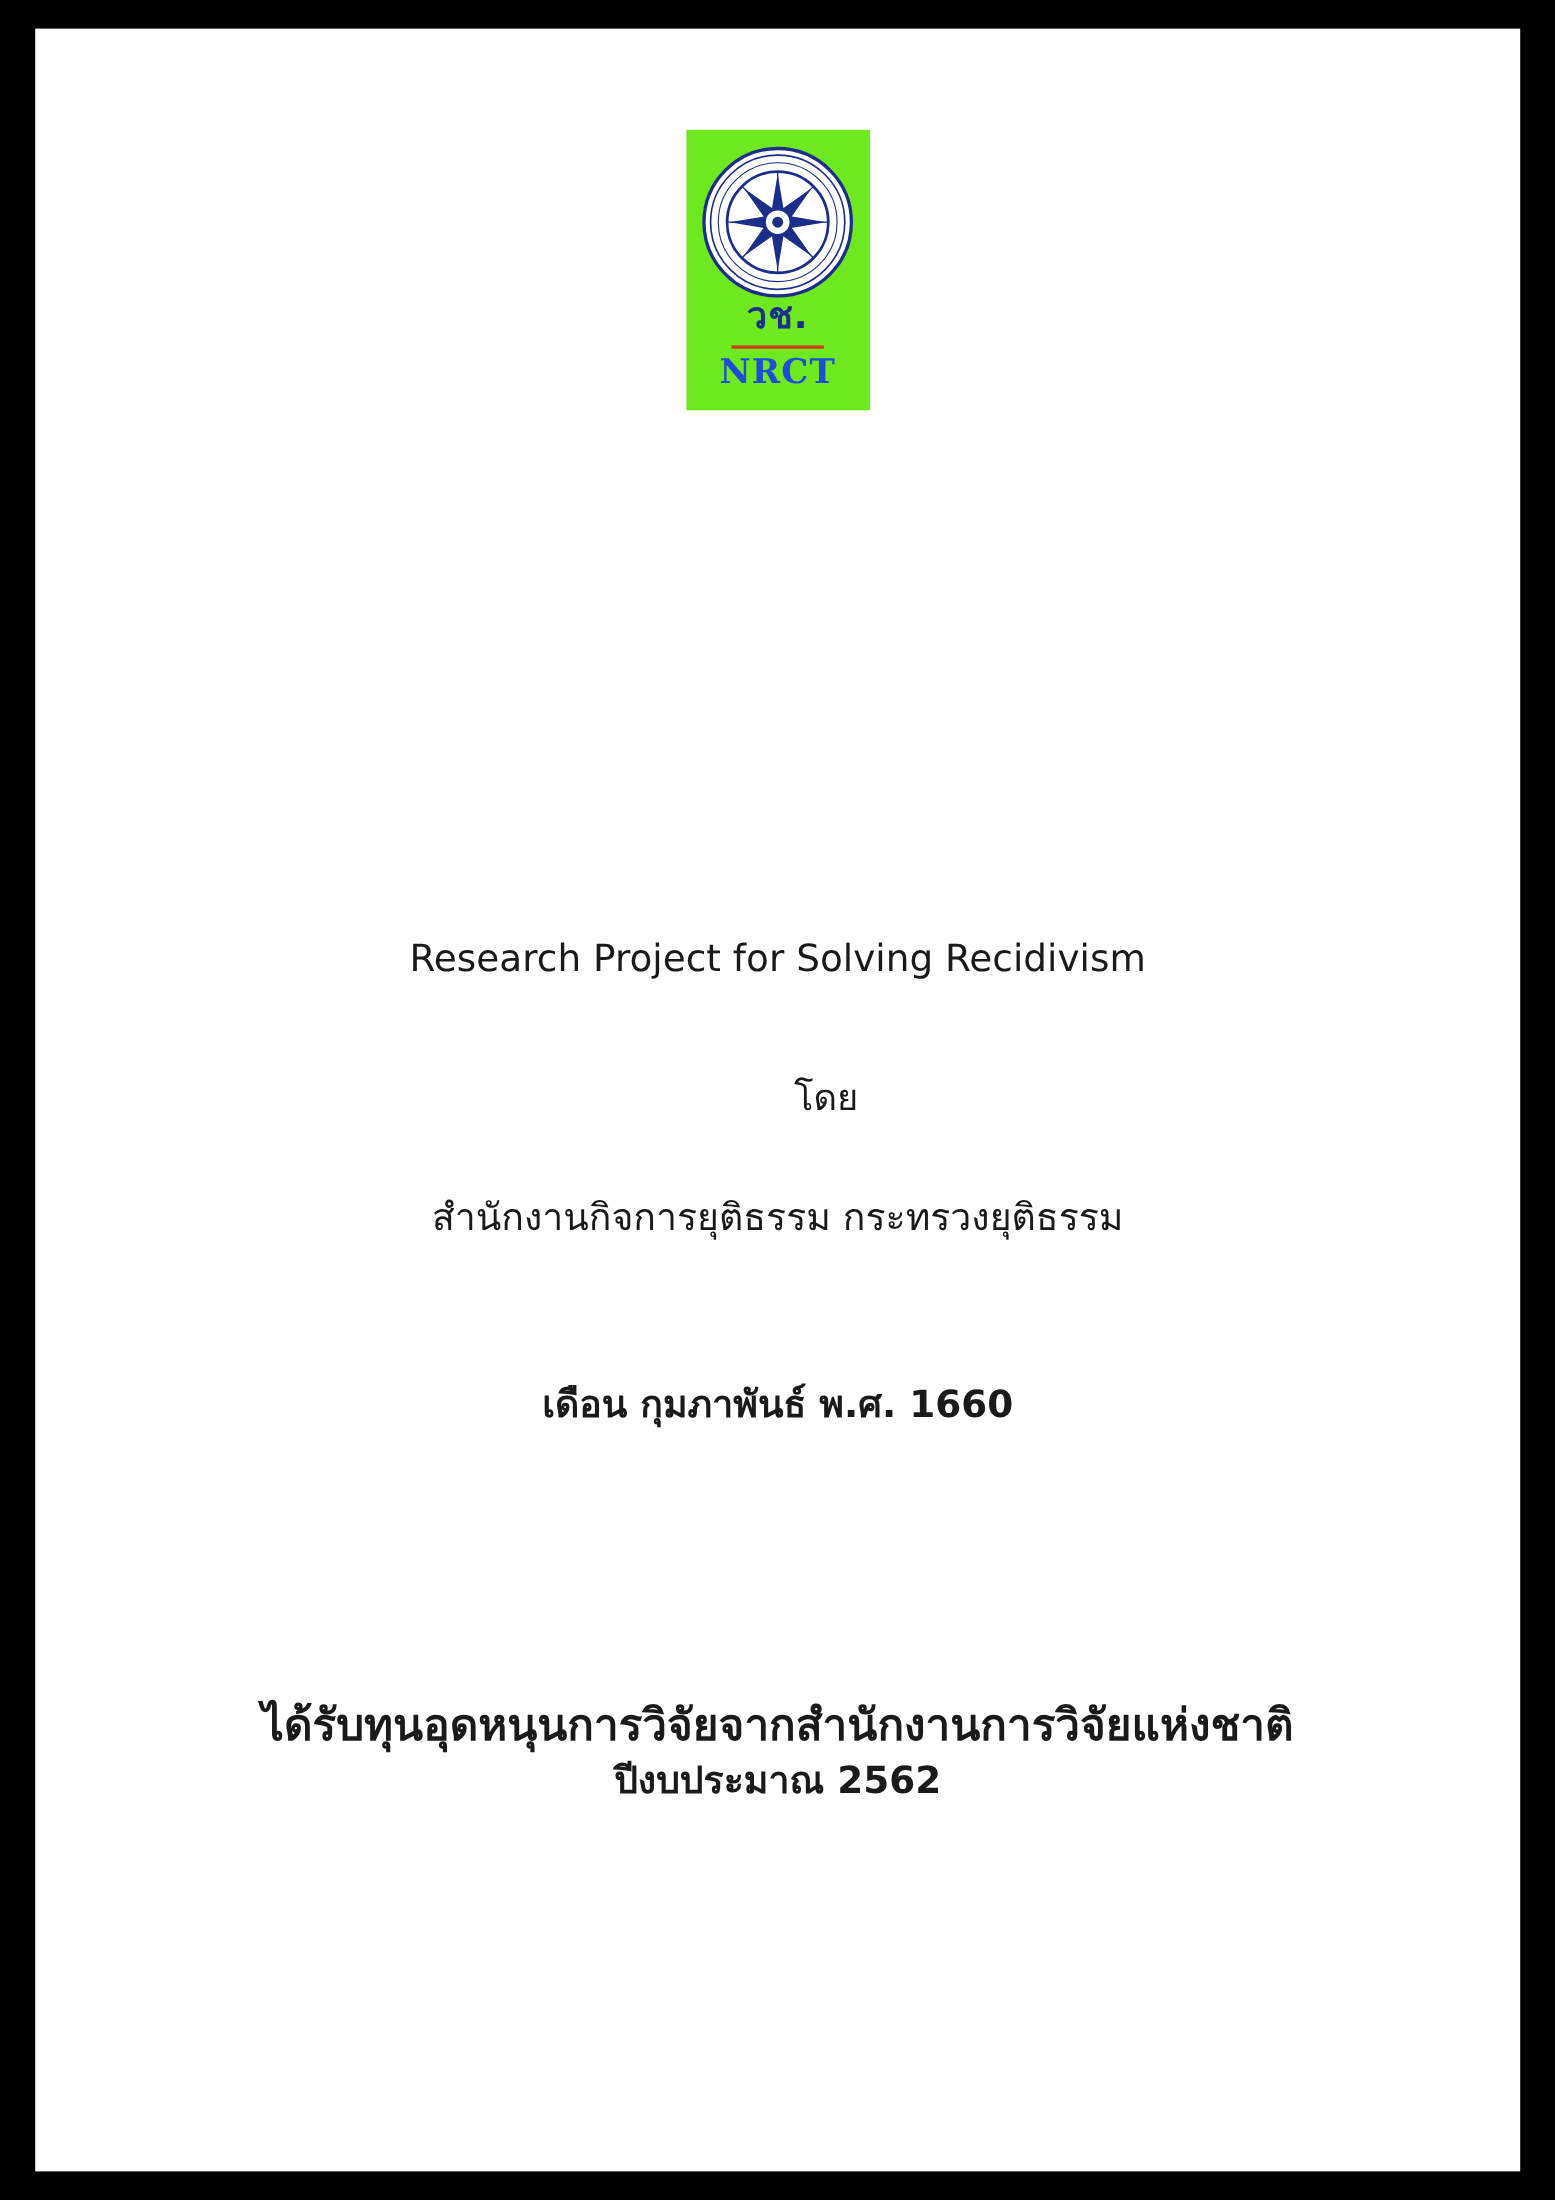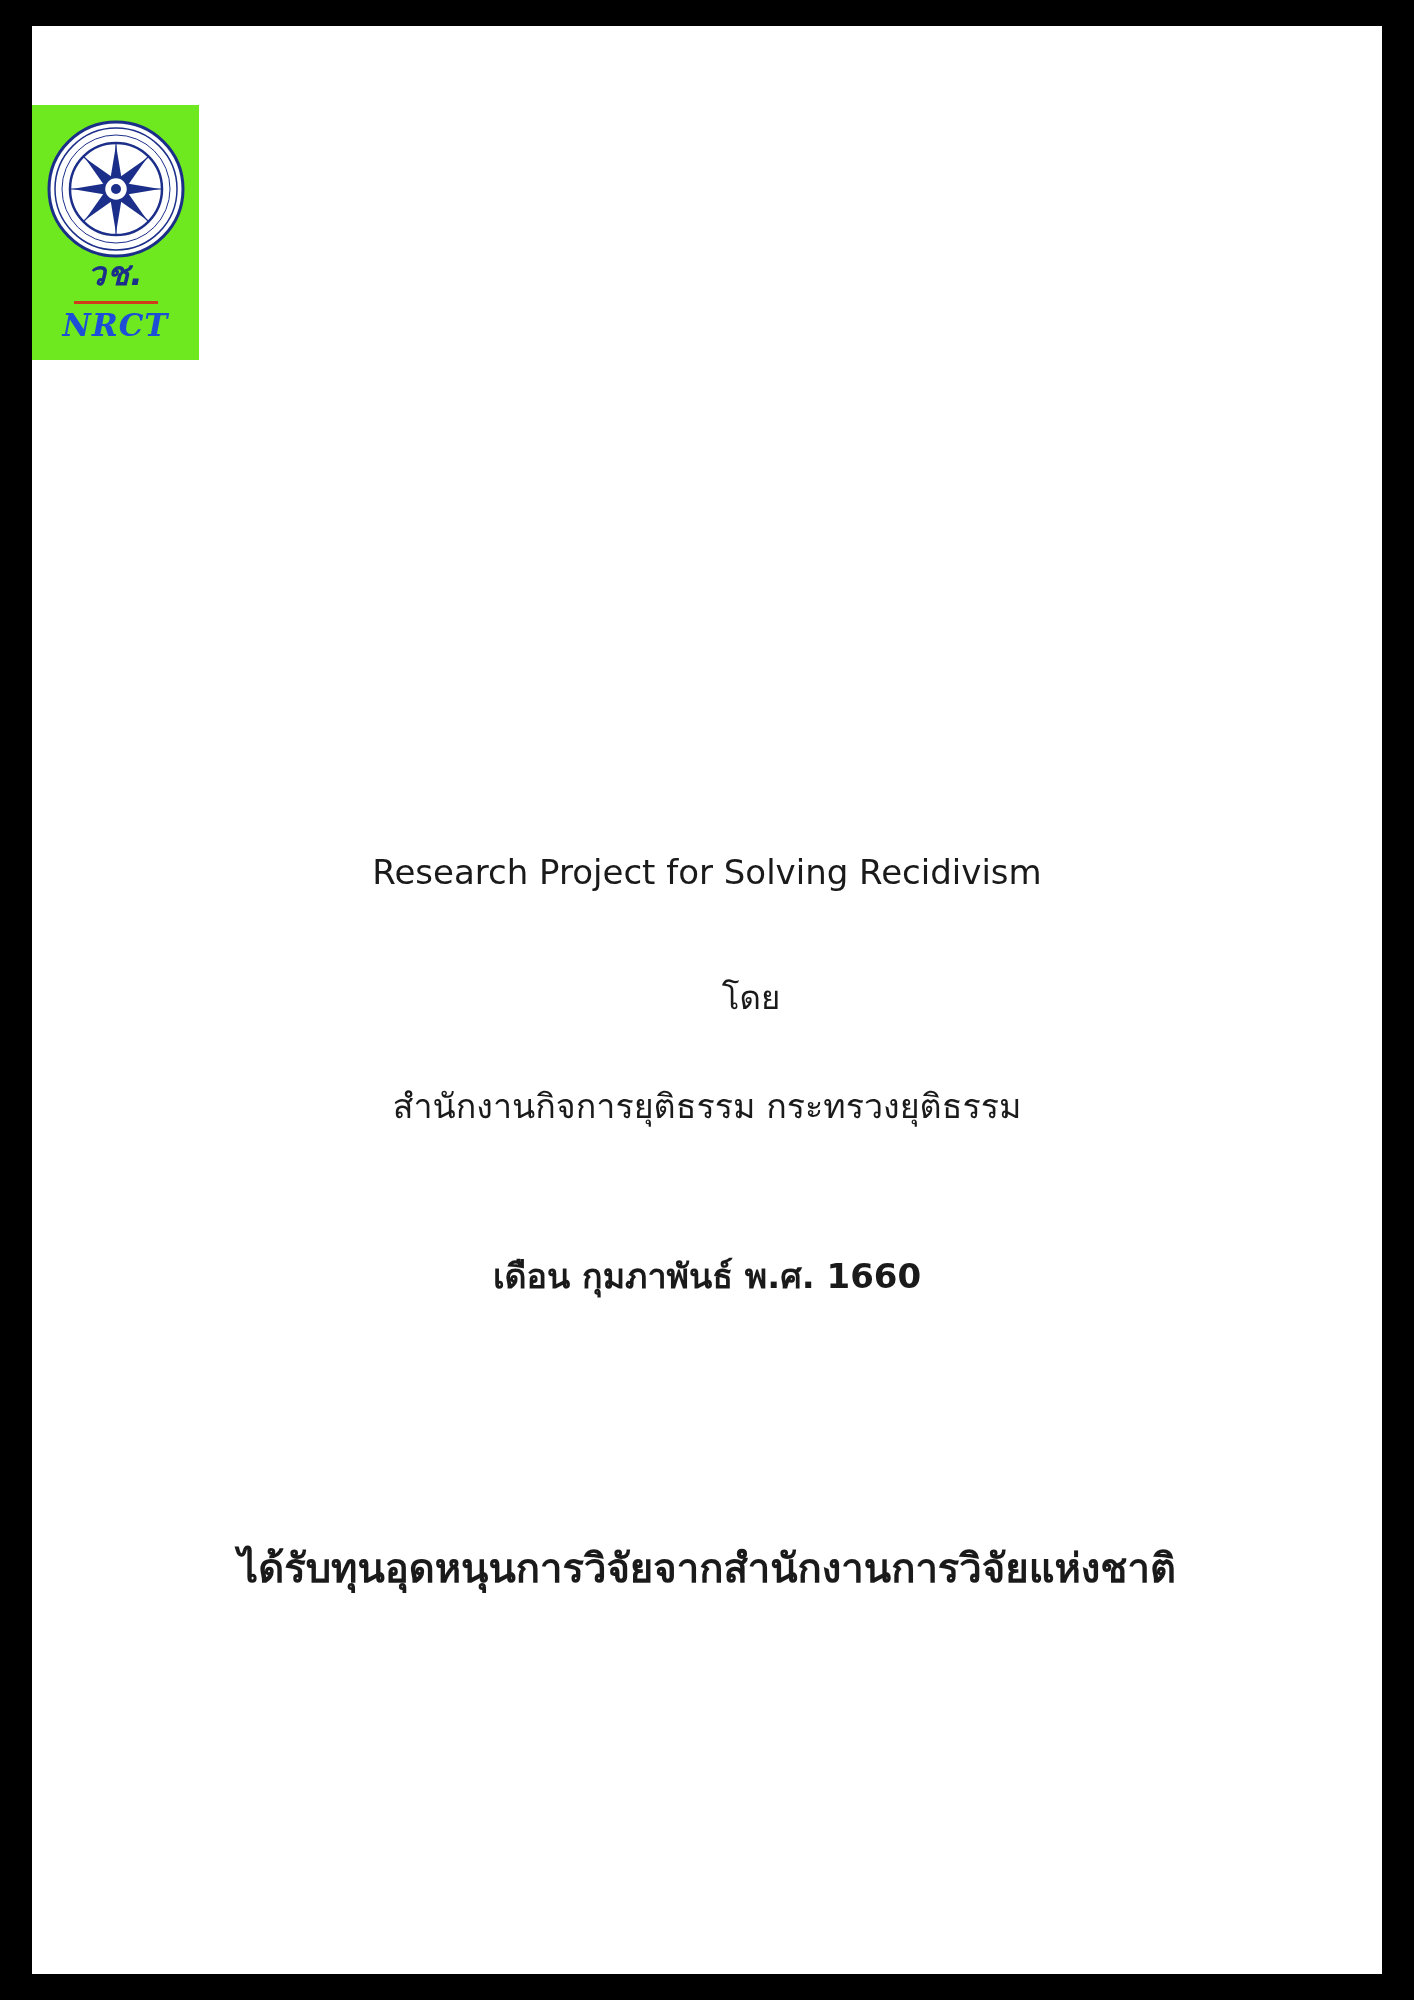--- a/index.html
+++ b/index.html
@@ -27,24 +27,24 @@
     left: 32px;
     top: 26px;
     width: 1350px;
     height: 1948px;
     background: #ffffff;
     box-sizing: border-box;
   }
   .logo-wrap {
     position: absolute;
     left: 0;
-    top: 79px;
+    top: 92px;
     width: 100%;
     display: flex;
-    font-style: italic;
+    justify-content: center;
   }
   .logo {
     position: relative;
     width: 167px;
     height: 255px;
     background: #6ee81f;
     display: block;
   }
   .logo-emblem {
     position: absolute;
@@ -149,16 +149,17 @@
         <div class="logo-en">NRCT</div>
       </div>
     </div>
 
     <div class="content">
       <div class="line t-title-en">Research Project for Solving Recidivism</div>
       <div class="line t-by">โดย</div>
       <div class="line t-org">สำนักงานกิจการยุติธรรม กระทรวงยุติธรรม</div>
       <div class="line t-date">เดือน กุมภาพันธ์ พ.ศ. 1660</div>
       <div class="line t-fund1">ได้รับทุนอุดหนุนการวิจัยจากสำนักงานการวิจัยแห่งชาติ</div>
+      <div class="line t-fund2">ปีงบประมาณ 2562</div>
     </div>
 
   </div>
 </div>
 
 </body></html>

